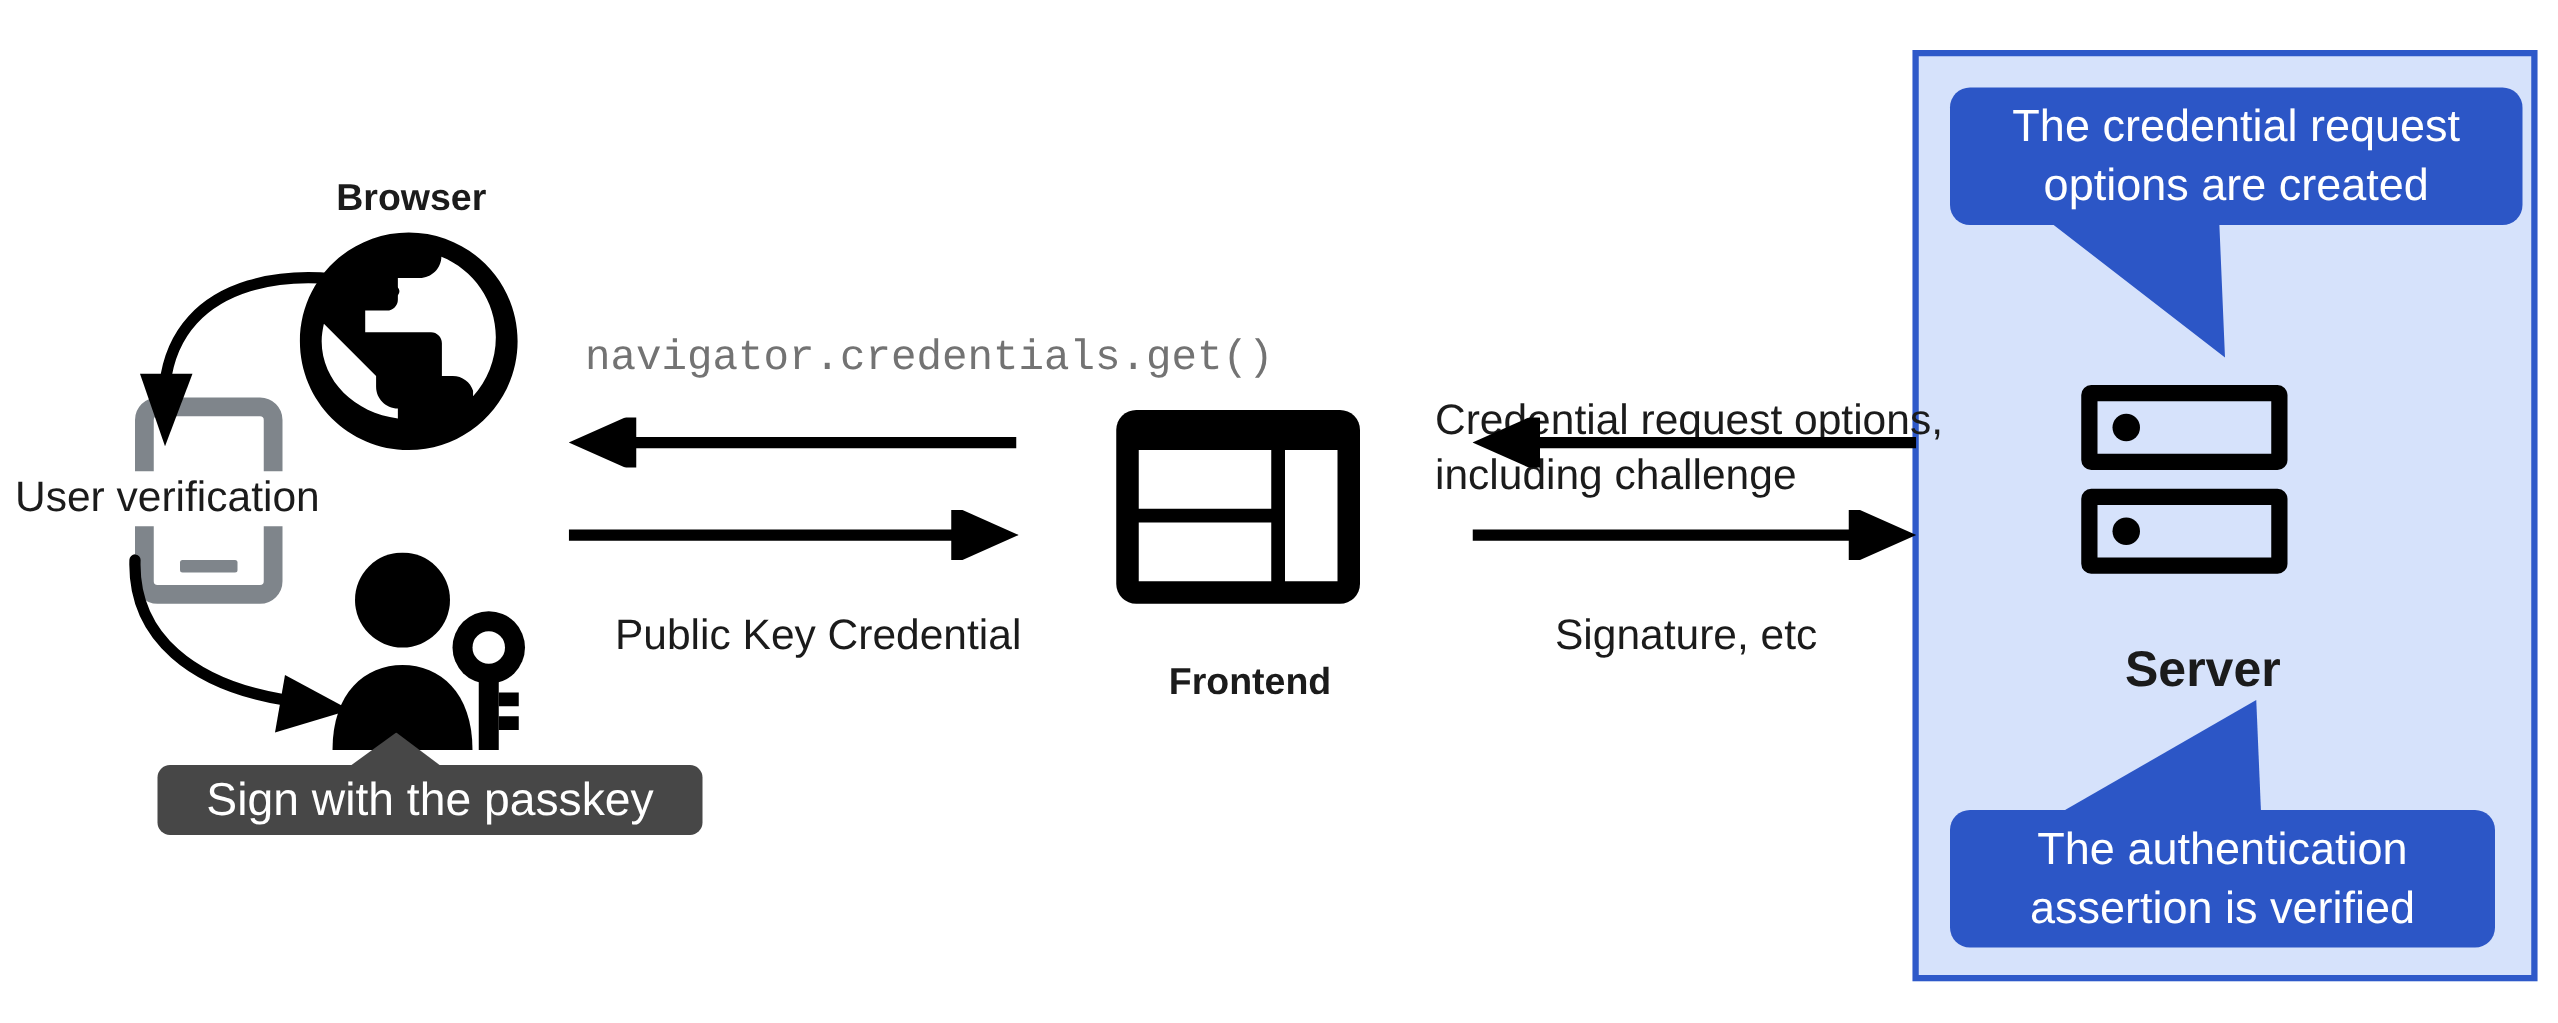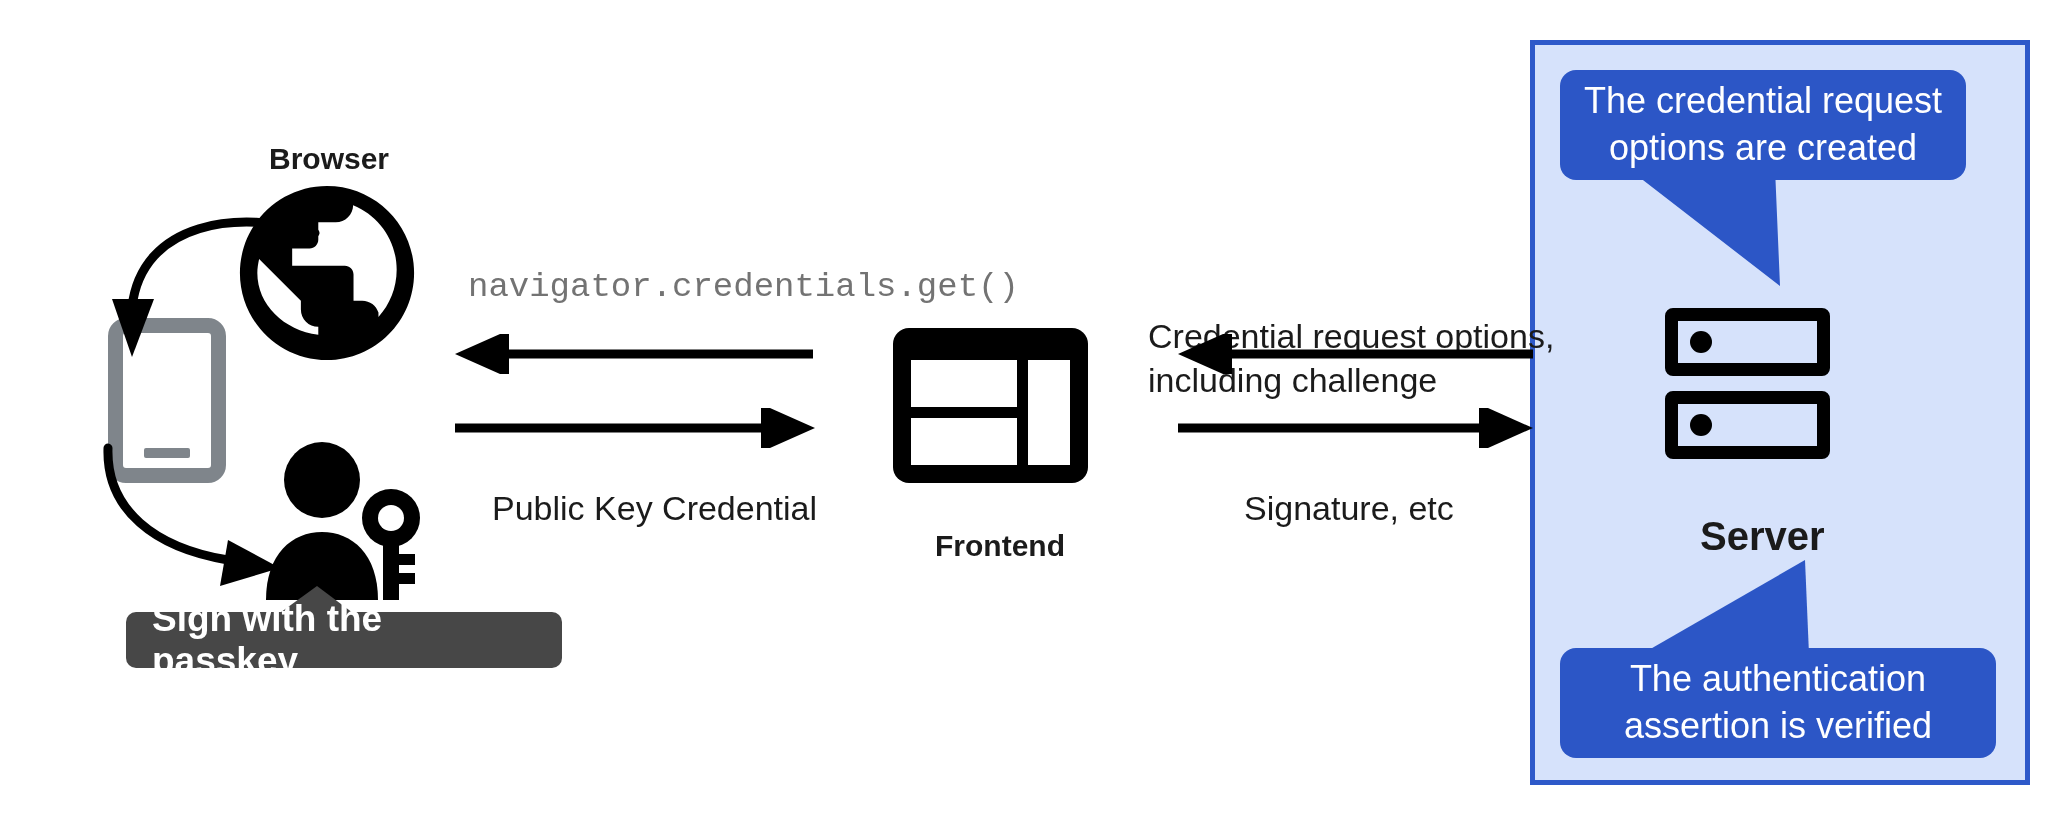--- a/index.html
+++ b/index.html
@@ -161,35 +161,36 @@
   <svg class="abs" style="left:90px; top:215px;" width="230" height="160" viewBox="0 0 230 160">
     <path d="M225 18 C 150 -6, 52 6, 42 92" stroke="#000000" stroke-width="9" fill="none" stroke-linecap="round"></path>
     <polygon points="42,142 22,84 64,84" fill="#000000"></polygon>
   </svg>
 
   <svg class="abs" style="left:100px; top:440px;" width="230" height="160" viewBox="0 0 230 160">
     <path d="M8 8 C 6 70, 55 108, 128 120" stroke="#000000" stroke-width="9" fill="none" stroke-linecap="round"></path>
     <polygon points="180,128 120,146 128,100" fill="#000000"></polygon>
   </svg>
 
+  <div class="abs lbl" style="left:10px; top:377px; font-size:34px; background:#ffffff; padding:0 2px;">User verification</div>
 
   <svg class="abs" style="left:262px; top:442px;" width="170" height="160" viewBox="0 0 170 160">
     <circle cx="60" cy="38" r="38" fill="#000000"></circle>
     <path d="M4 158 C 4 112, 30 90, 60 90 C 90 90, 116 112, 116 158 Z" fill="#000000"></path>
     <circle cx="129" cy="76" r="29" fill="#000000"></circle>
     <circle cx="129" cy="76" r="13" fill="#ffffff"></circle>
     <rect x="121" y="100" width="16" height="58" fill="#000000"></rect>
     <rect x="137" y="112" width="16" height="11" fill="#000000"></rect>
     <rect x="137" y="131" width="16" height="11" fill="#000000"></rect>
   </svg>
 
   <svg class="abs" style="left:255px; top:586px;" width="150" height="45" viewBox="0 0 150 45">
     <polygon points="0,45 62,0 122,45" fill="#474747"></polygon>
   </svg>
-  <div class="abs" id="passkey-tooltip-box" style="left:126px; top:612px; width:436px; height:56px;font-weight:bold;">Sign with the passkey</div>
+  <div class="abs" id="passkey-tooltip-box" style="left:126px; top:612px; width:436px; height:56px;">Sign with the passkey</div>
 
   <div class="abs mono" style="left:468px; top:268px; font-size:34px;">navigator.credentials.get()</div>
 
   <svg class="abs" style="left:455px; top:334px;" width="360" height="40" viewBox="0 0 360 40">
     <line x1="44" y1="20" x2="358" y2="20" stroke="#000000" stroke-width="9"></line>
     <polygon points="0,20 54,-4 54,44" fill="#000000"></polygon>
   </svg>
 
   <svg class="abs" style="left:455px; top:408px;" width="360" height="40" viewBox="0 0 360 40">
     <line x1="0" y1="20" x2="312" y2="20" stroke="#000000" stroke-width="9"></line>
@@ -231,21 +232,21 @@
     <div style="height:15px;"></div>
     <div class="server-unit">
       <div class="server-dot"></div>
     </div>
   </div>
   <div class="abs lbl lbl-bold" style="left:1700px; top:511px; font-size:40px;">Server</div>
 
   <svg class="abs callout-tail" style="left:1560px; top:168px;" width="260" height="120" viewBox="0 0 260 120">
     <polygon points="0,0 215,0 220,118 70,2" fill="#2c56c6"></polygon>
   </svg>
-  <div class="abs callout-box" style="left:1560px; top:70px; width:406px; height:110px;">
+  <div class="abs callout-box" style="left:1560px; top:70px; width:458px; height:110px;">
     <span style="white-space:pre-line;">The credential request
 options are created</span>
   </div>
 
   <svg class="abs callout-tail" style="left:1600px; top:560px;" width="250" height="120" viewBox="0 0 250 120">
     <polygon points="0,118 205,0 210,118" fill="#2c56c6"></polygon>
   </svg>
   <div class="abs callout-box" style="left:1560px; top:648px; width:436px; height:110px;">
     <span style="white-space:pre-line;">The authentication
 assertion is verified</span>

